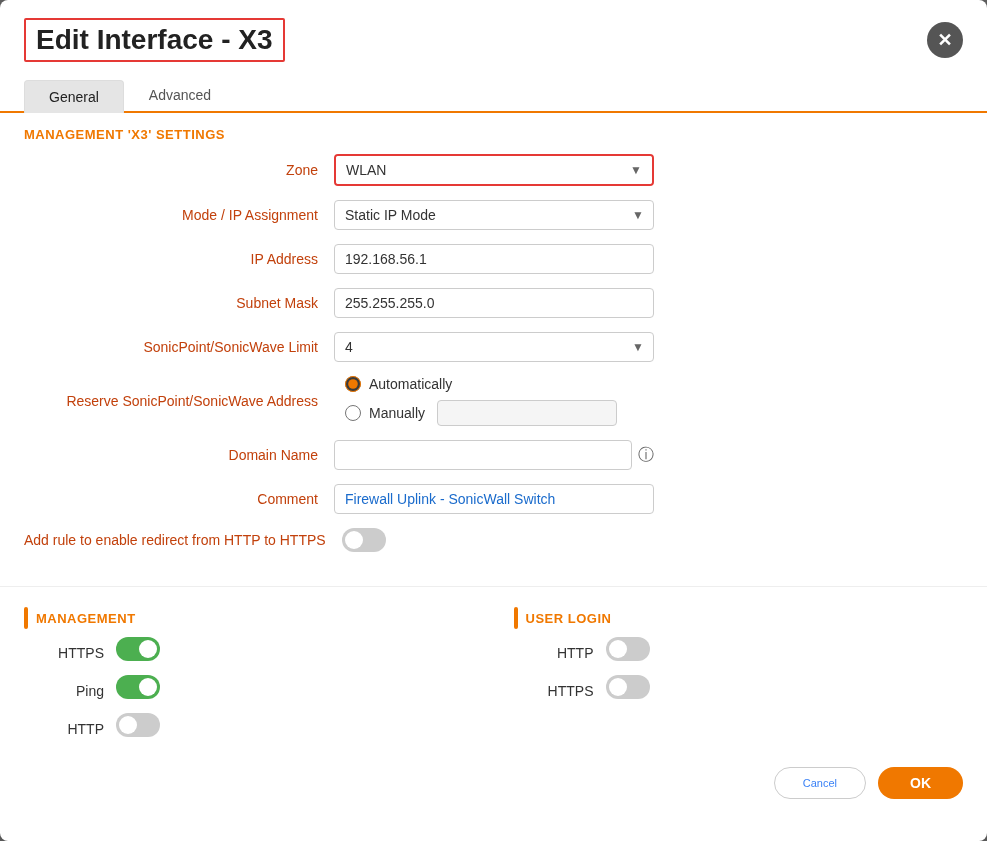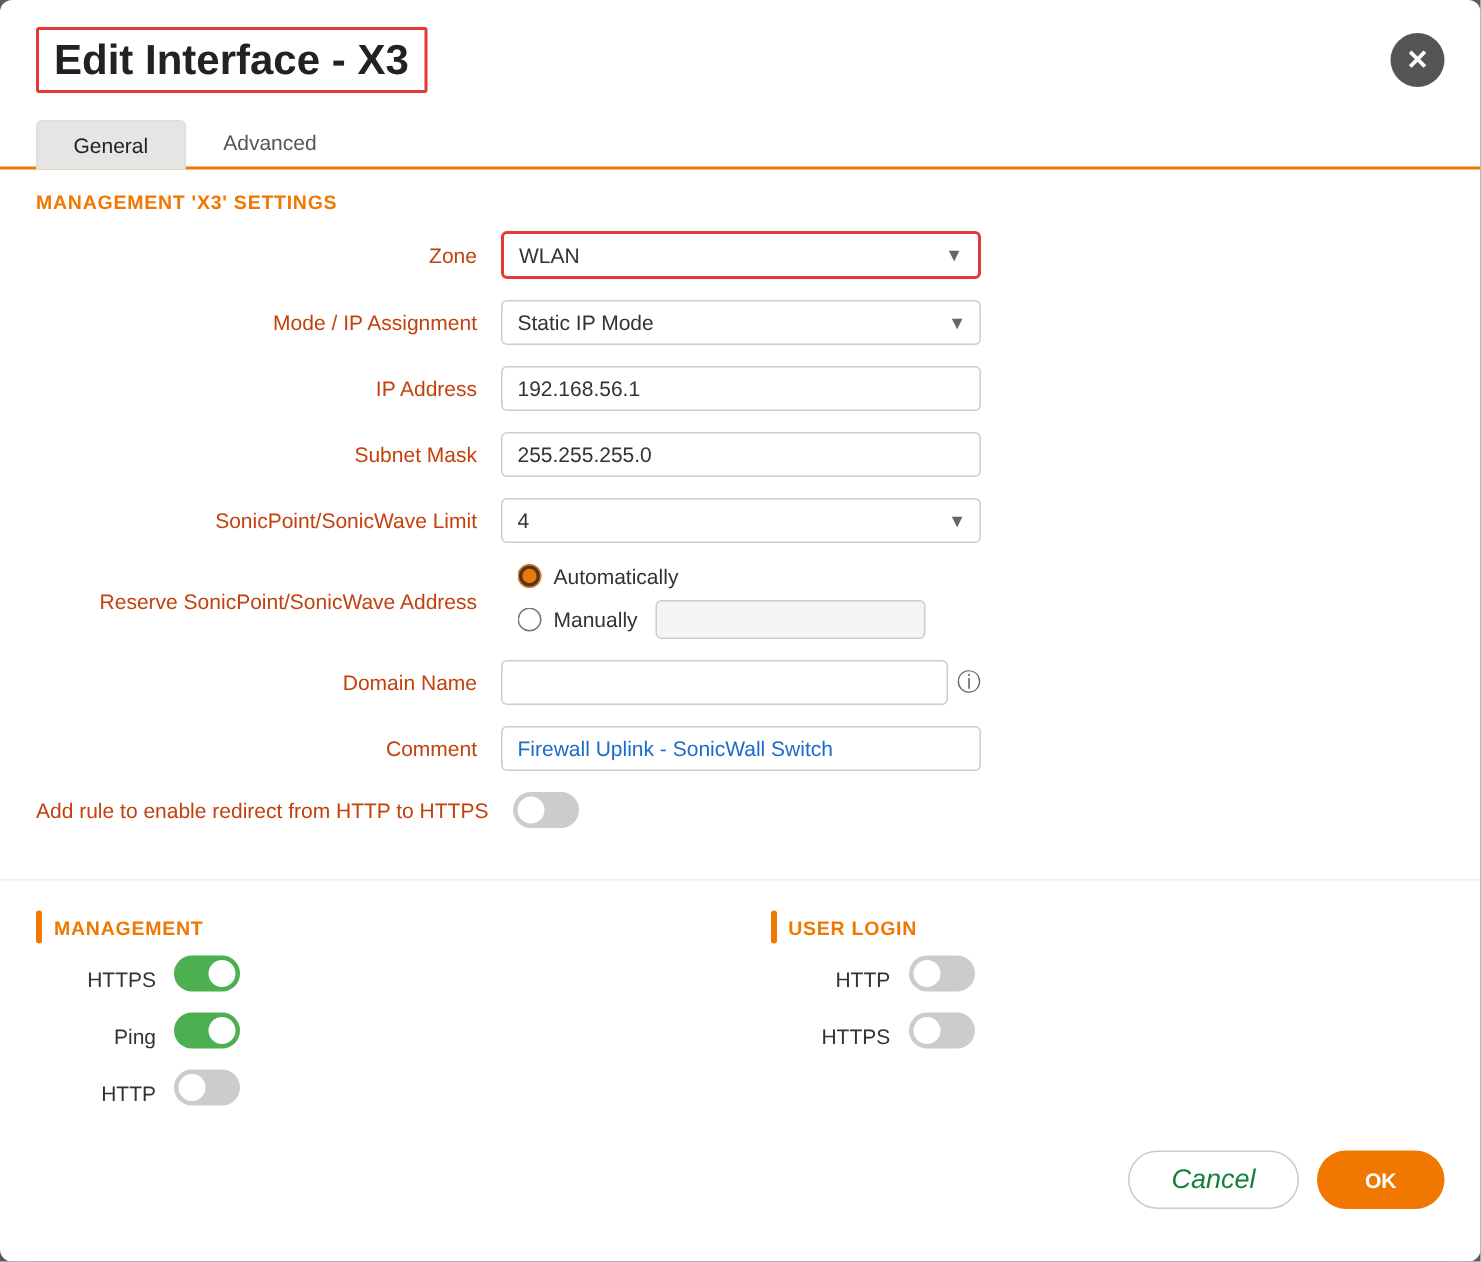--- a/index.html
+++ b/index.html
@@ -251,24 +251,23 @@
       display: flex;
       justify-content: flex-end;
       padding: 16px 24px;
       gap: 12px;
     }
     .btn-cancel {
       padding: 8px 28px;
       border: 1px solid #ccc;
       border-radius: 20px;
       background: #fff;
-      color: #15803d;
-      font-size: 18px;
-      cursor: pointer;
-      font-style: italic;
+      color: #3b82f6;
+      font-size: 11px;
+      cursor: pointer;
     }
     .btn-ok {
       padding: 8px 32px;
       border: none;
       border-radius: 20px;
       background: #f07800;
       color: #fff;
       font-size: 14px;
       cursor: pointer;
       font-weight: bold;

